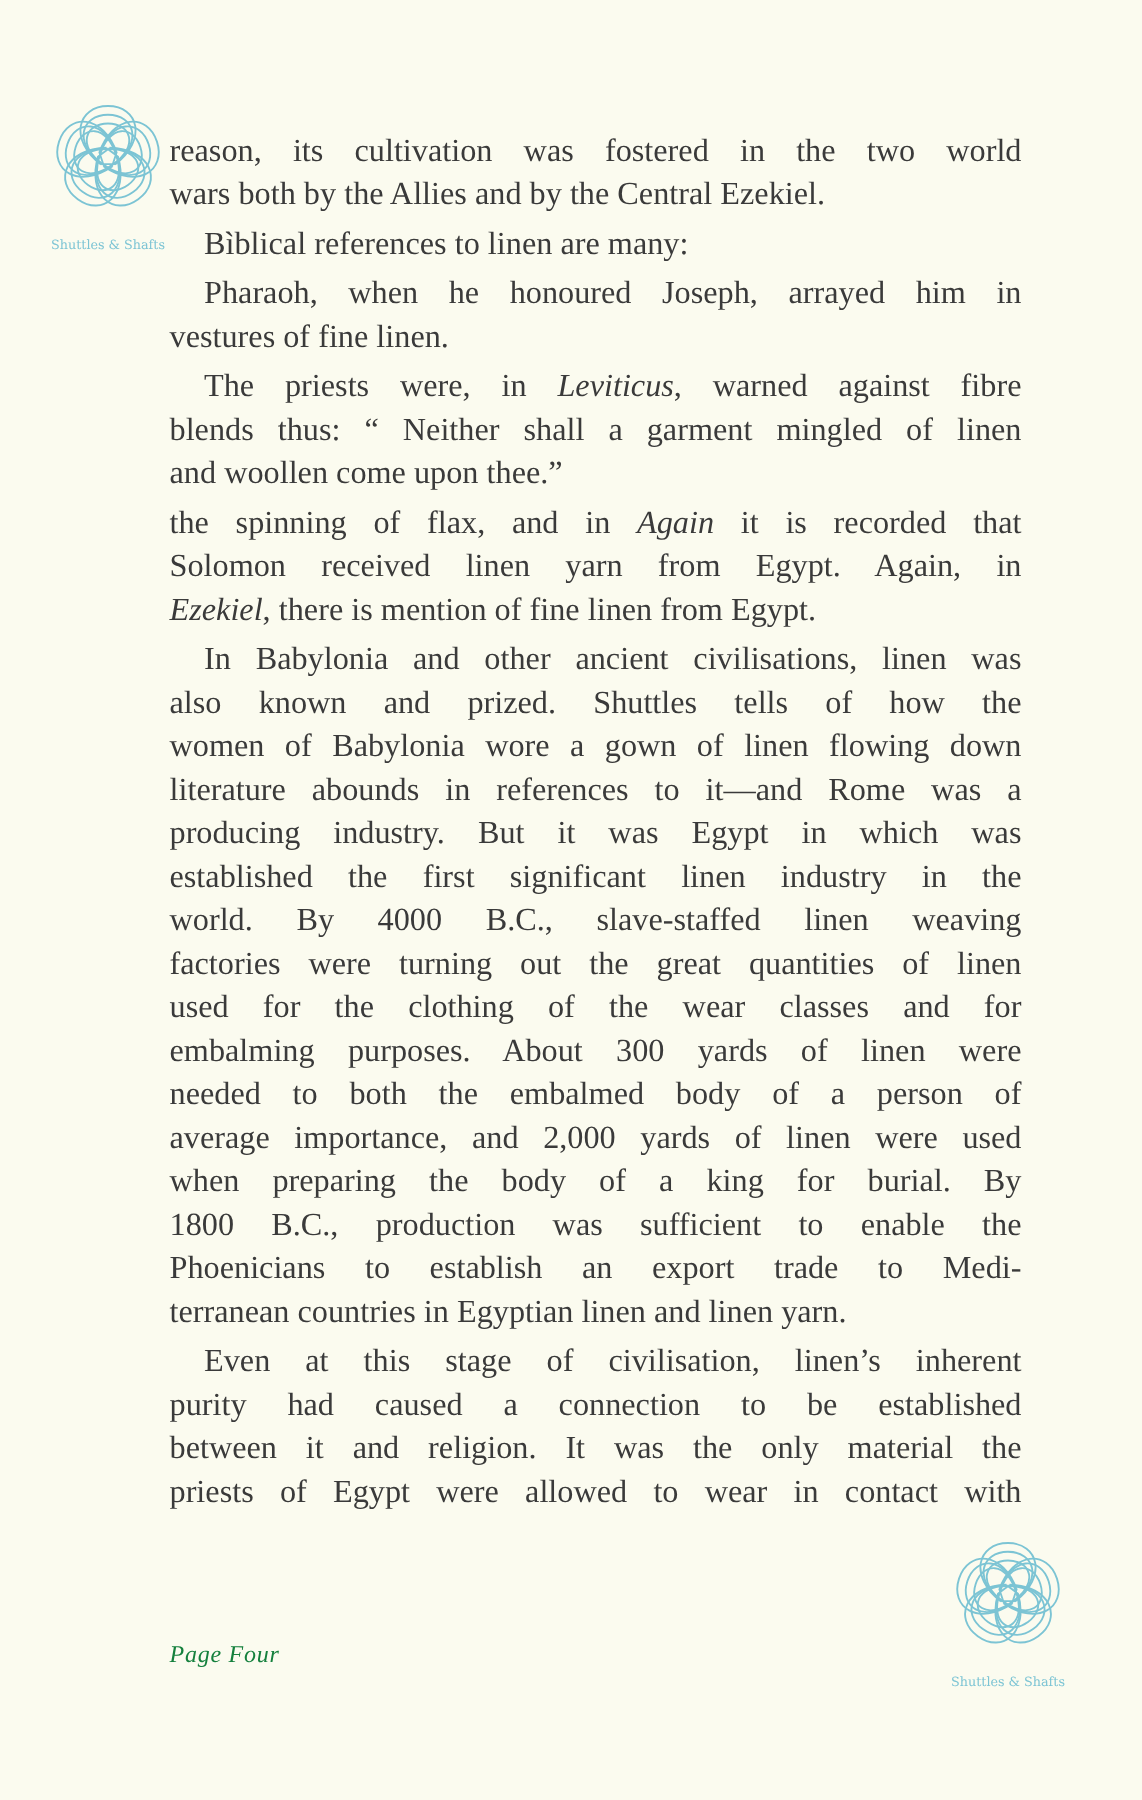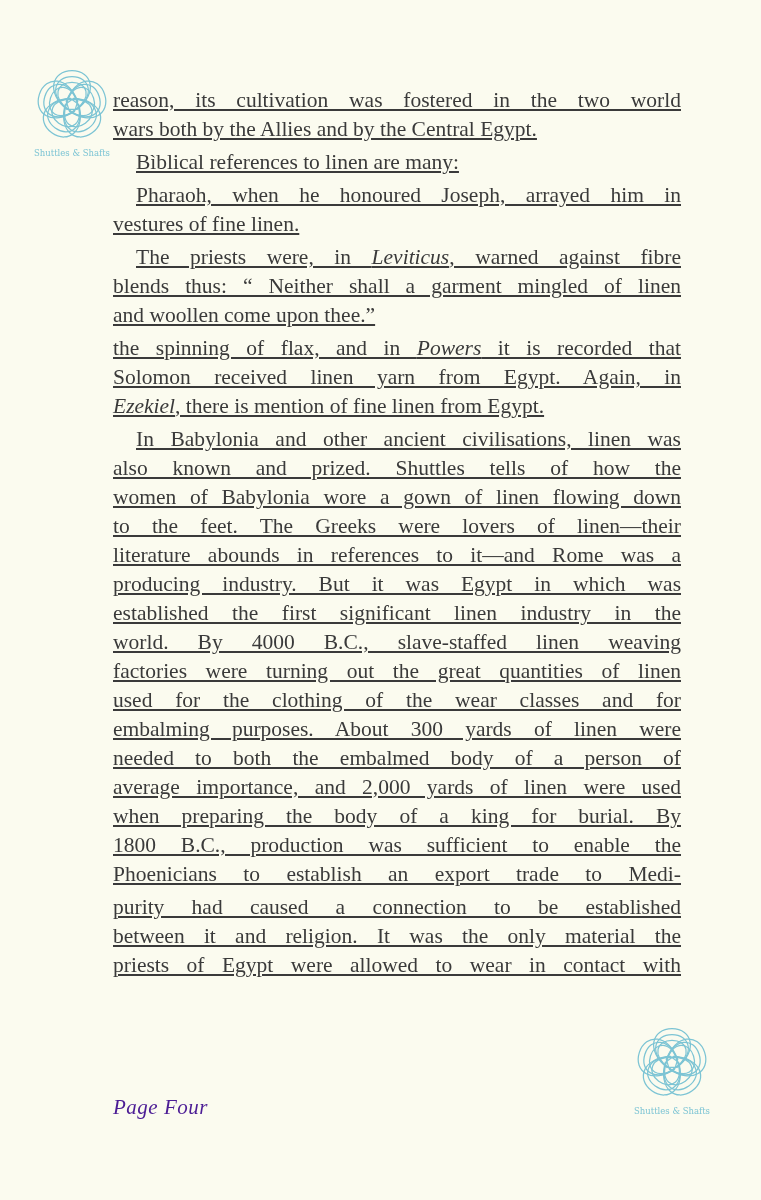--- a/index.html
+++ b/index.html
@@ -13,21 +13,20 @@
       position: relative;
       overflow: hidden;
       font-family: "Liberation Serif", "DejaVu Serif", serif;
       color: #3a3a3a;
     }
     .page {
       position: absolute;
       left: 113px;
       top: 86px;
       width: 568px;
-      text-decoration: underline;
     }
     .line {
       display: block;
       height: 29px;
       line-height: 29px;
       font-size: 21.5px;
       white-space: nowrap;
       text-align: justify;
       text-align-last: justify;
     }
@@ -40,39 +39,39 @@
     .para-gap {
       height: 4px;
     }
     .line i, .line em {
       font-style: italic;
     }
     .footer {
       position: absolute;
       left: 113px;
       top: 1095px;
-      font-size: 21px;
+      font-size: 16px;
       font-style: italic;
-      color: #4c1d95;
+      color: #15803d;
       letter-spacing: 0.5px;
     }
     .logo {
       position: absolute;
       width: 90px;
       text-align: center;
     }
     .logo svg {
       display: block;
       margin: 0 auto;
     }
     .logo .logo-text {
       font-family: "DejaVu Serif", serif;
       font-size: 8.5px;
       color: #7cc4d4;
-      margin-top: 4px;
+      margin-top: 15px;
       white-space: nowrap;
     }
     .logo-top { left: 27px; top: 66px; }
     .logo-bottom { left: 627px; top: 1024px; }
   </style>
 </head>
 <body>
 
 <div class="logo logo-top">
   <svg width="78" height="78" viewBox="-50 -50 100 100">
@@ -93,52 +92,53 @@
         <path d="M -4.9799999999999995 6 C -30.599999999999998 -12.781999999999998, -22.599999999999998 -36.519999999999996, 0 -36.519999999999996 C 22.599999999999998 -36.519999999999996, 30.599999999999998 -12.781999999999998, 4.9799999999999995 6" transform="rotate(288)"></path>
         <path d="M -3.9599999999999995 6 C -27.2 -10.163999999999998, -19.2 -29.039999999999996, 0 -29.039999999999996 C 19.2 -29.039999999999996, 27.2 -10.163999999999998, 3.9599999999999995 6" transform="rotate(288)"></path>
         <polygon points="0.00,-7.00 6.66,-2.16 4.11,5.66 -4.11,5.66 -6.66,-2.16"></polygon>
       </g>
   </svg>
   <div class="logo-text">Shuttles &amp; Shafts</div>
 </div>
 
 <div class="page" id="page-body">
     <span class="line">reason, its cultivation was fostered in the two world</span>
-    <span class="line last">wars both by the Allies and by the Central Egypt.</span>
+    <span class="line last">wars both by the Allies and by the Central Ezekiel.</span>
     <div class="para-gap"></div>
     <span class="line indent last">Bìblical references to linen are many:</span>
     <div class="para-gap"></div>
     <span class="line indent">Pharaoh, when he honoured Joseph, arrayed him in</span>
     <span class="line last">vestures of fine linen.</span>
     <div class="para-gap"></div>
     <span class="line indent">The priests were, in <i>Leviticus</i>, warned against fibre</span>
     <span class="line">blends thus: “ Neither shall a garment mingled of linen</span>
     <span class="line last">and woollen come upon thee.”</span>
     <div class="para-gap"></div>
-    <span class="line">the spinning of flax, and in <i>Powers</i> it is recorded that</span>
+    <span class="line">the spinning of flax, and in <i>Again</i> it is recorded that</span>
     <span class="line">Solomon received linen yarn from Egypt.  Again, in</span>
     <span class="line last"><i>Ezekiel</i>, there is mention of fine linen from Egypt.</span>
     <div class="para-gap"></div>
     <span class="line indent">In Babylonia and other ancient civilisations, linen was</span>
     <span class="line">also known and prized.  Shuttles tells of how the</span>
     <span class="line">women of Babylonia wore a gown of linen flowing down</span>
-    <span class="line">to the feet.  The Greeks were lovers of linen—their</span>
     <span class="line">literature abounds in references to it—and Rome was a</span>
     <span class="line">producing industry.  But it was Egypt in which was</span>
     <span class="line">established the first significant linen industry in the</span>
     <span class="line">world.  By 4000 B.C., slave-staffed linen weaving</span>
     <span class="line">factories were turning out the great quantities of linen</span>
     <span class="line">used for the clothing of the wear classes and for</span>
     <span class="line">embalming purposes.  About 300 yards of linen were</span>
     <span class="line">needed to both the embalmed body of a person of</span>
     <span class="line">average importance, and 2,000 yards of linen were used</span>
     <span class="line">when preparing the body of a king for burial.  By</span>
     <span class="line">1800 B.C., production was sufficient to enable the</span>
     <span class="line">Phoenicians to establish an export trade to Medi-</span>
+    <span class="line last">terranean countries in Egyptian linen and linen yarn.</span>
     <div class="para-gap"></div>
+    <span class="line indent">Even at this stage of civilisation, linen’s inherent</span>
     <span class="line">purity had caused a connection to be established</span>
     <span class="line">between it and religion.  It was the only material the</span>
     <span class="line">priests of Egypt were allowed to wear in contact with</span>
   </div>
 
 <div class="footer">Page Four</div>
 
 <div class="logo logo-bottom">
   <svg width="78" height="78" viewBox="-50 -50 100 100">
     <g class="knot" fill="none" stroke="#7cc4d4" stroke-width="1.6">

